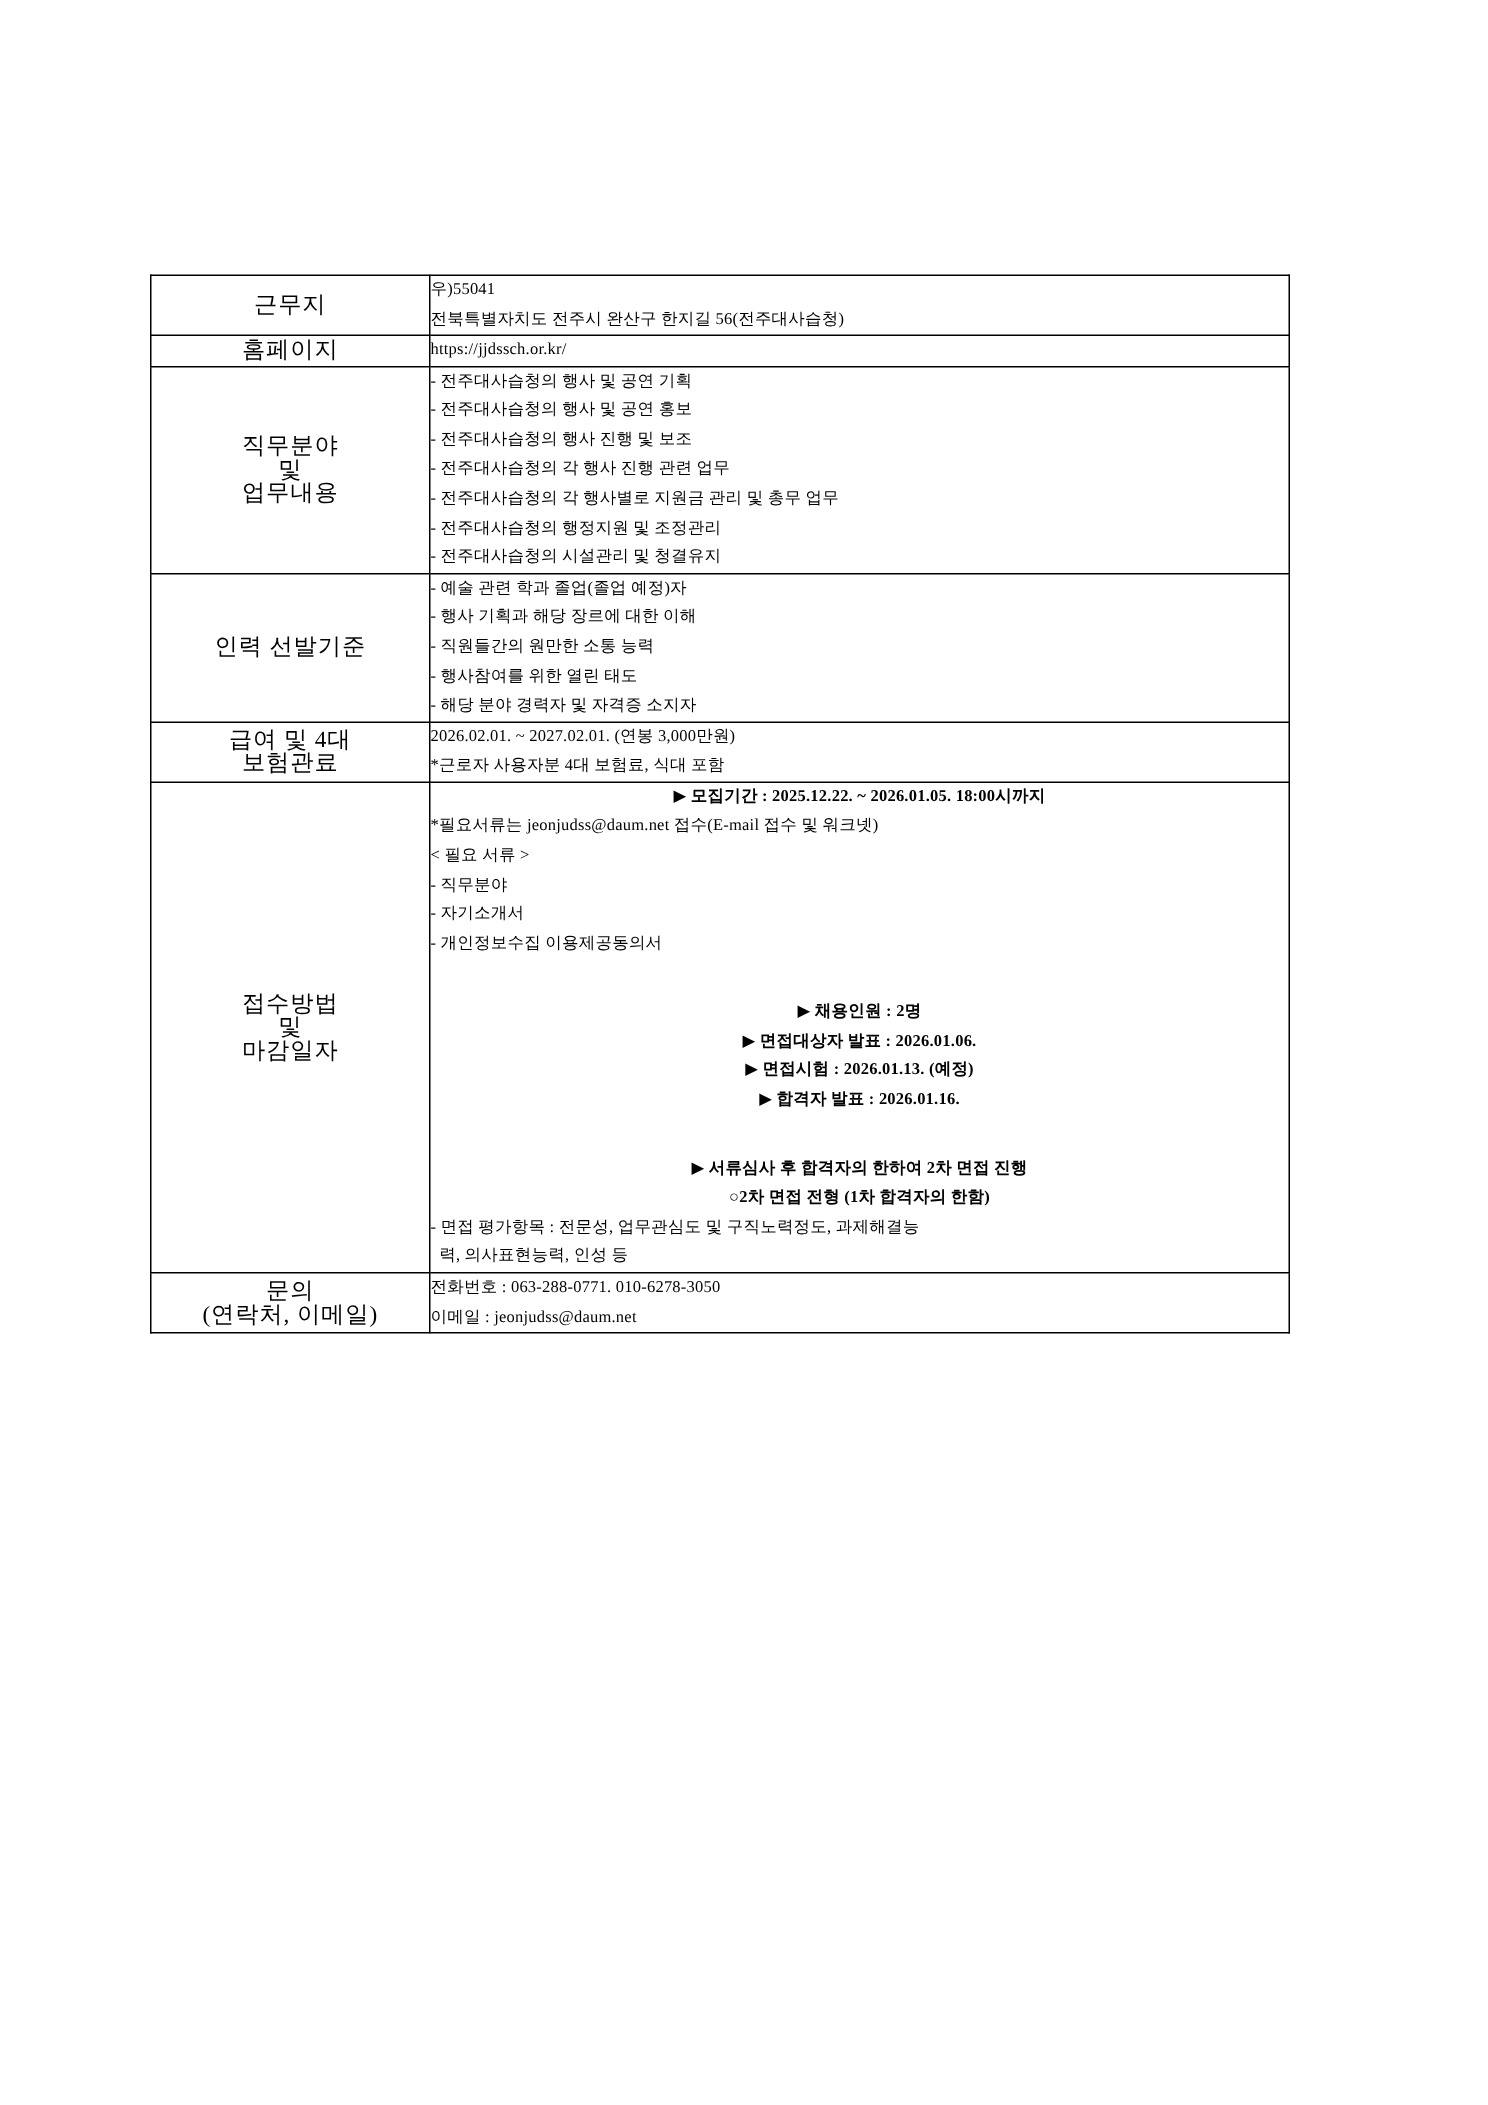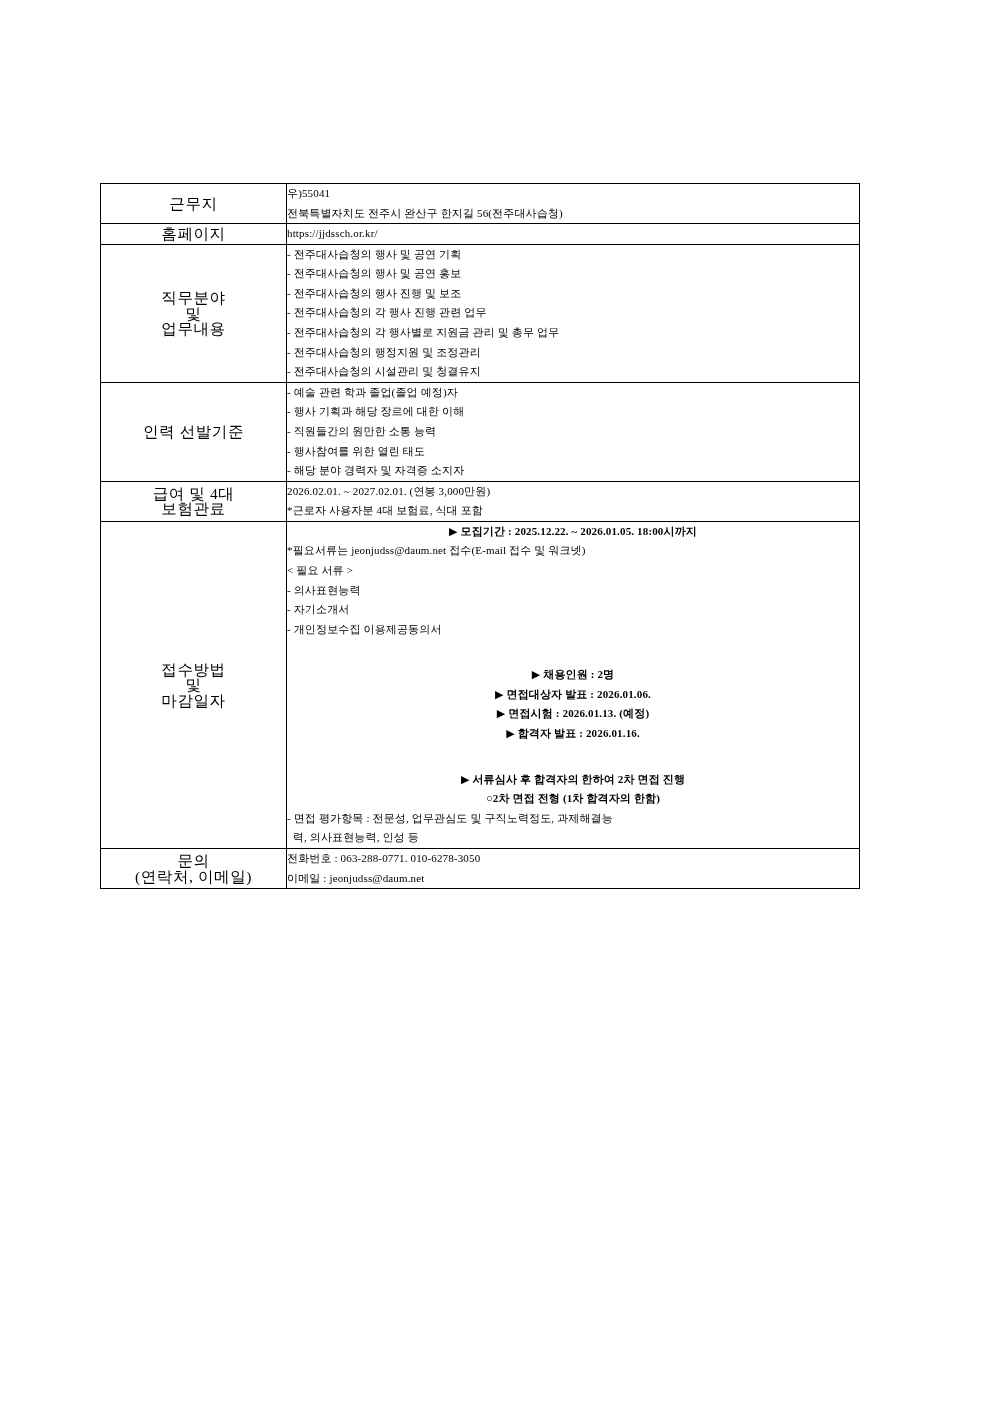--- a/index.html
+++ b/index.html
@@ -143,21 +143,21 @@
         <tr>
           <td class="label">
             <span class="label-ln">접수방법</span>
             <span class="label-ln">및</span>
             <span class="label-ln">마감일자</span>
           </td>
           <td class="content">
             <div class="line bold">▶ 모집기간 : 2025.12.22. ~ 2026.01.05. 18:00시까지</div>
             <div class="line">*필요서류는 jeonjudss@daum.net 접수(E-mail 접수 및 워크넷)</div>
             <div class="line">&lt; 필요 서류 &gt;</div>
-            <div class="line">- 의사표현능력</div>
+            <div class="line">- 직무분야</div>
             <div class="line">- 자기소개서</div>
             <div class="line">- 개인정보수집 이용제공동의서</div>
             <div class="spacer"></div>
             <div class="line bold">▶ 채용인원 : 2명</div>
             <div class="line bold">▶ 면접대상자 발표 : 2026.01.06.</div>
             <div class="line bold">▶ 면접시험 : 2026.01.13. (예정)</div>
             <div class="line bold">▶ 합격자 발표 : 2026.01.16.</div>
             <div class="spacer"></div>
             <div class="line bold">▶ 서류심사 후 합격자의 한하여 2차 면접 진행</div>
             <div class="line bold">○2차 면접 전형 (1차 합격자의 한함)</div>

